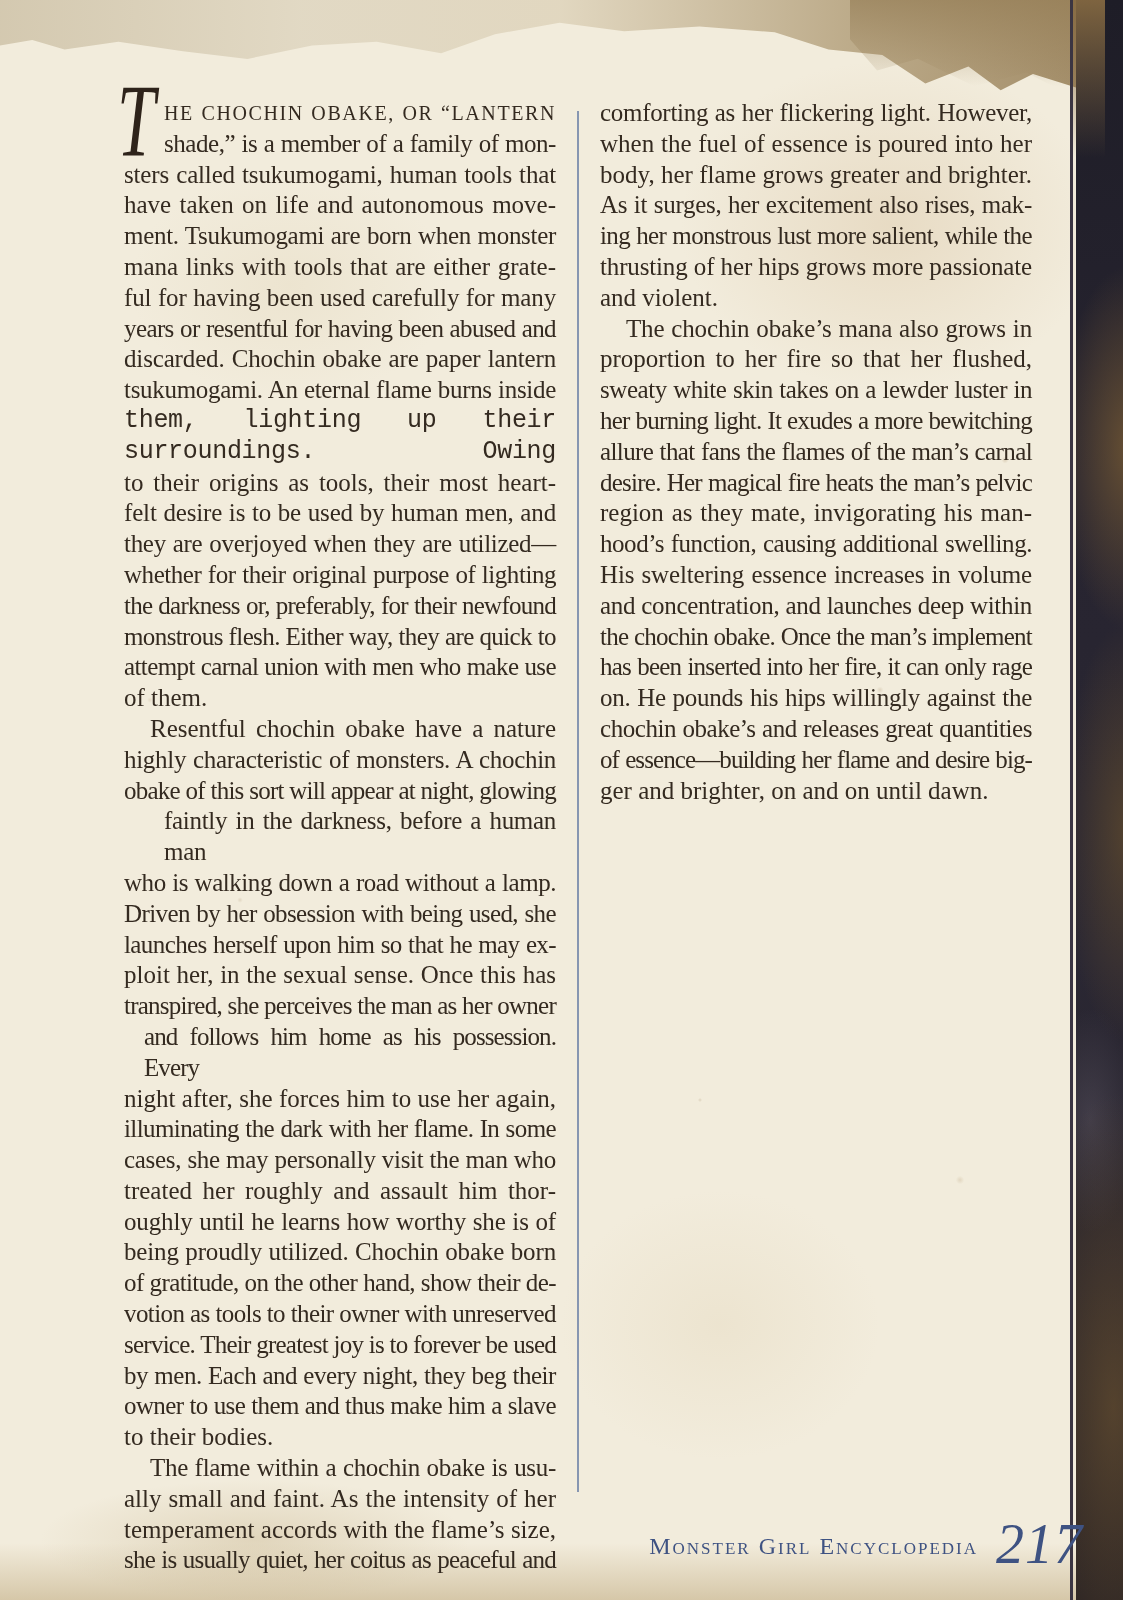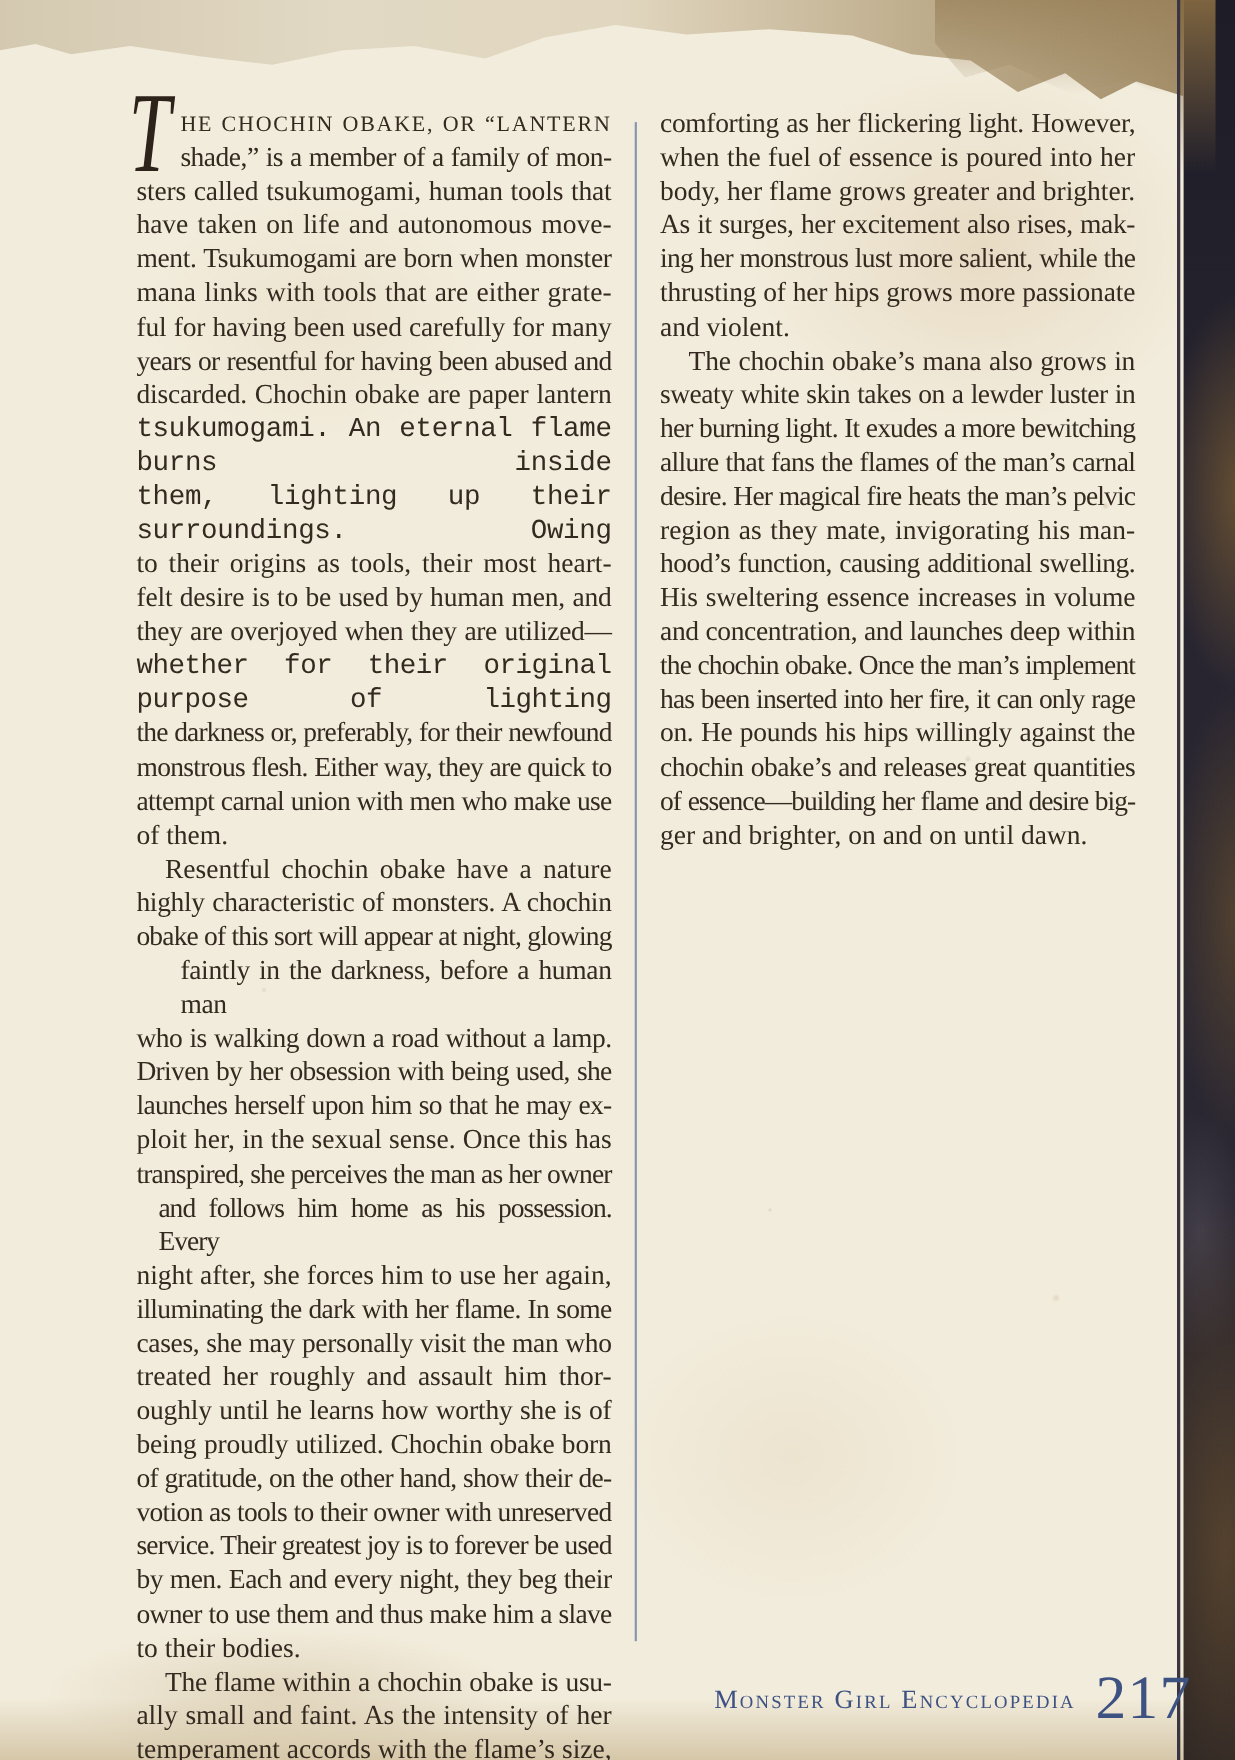--- a/index.html
+++ b/index.html
@@ -87,21 +87,21 @@
   }
   
   .footer-title{
     position:absolute;left:620px;top:1533px;width:358px;z-index:6;
     text-align:right;white-space:nowrap;
     font-variant:small-caps;font-size:24px;letter-spacing:2px;
     color:#3e5282;
   }
   .footer-num{
     position:absolute;left:996px;top:1512px;z-index:6;
-    font-size:56px;letter-spacing:1px;
+    font-size:56px;font-style:italic;letter-spacing:1px;
     color:#3e5282;
   }
 </style>
 </head>
 <body>
 
 <div class="page">
 
   <div class="layer stain-a"></div>
   <div class="layer stain-b"></div>
@@ -121,26 +121,26 @@
       <div class="block has-dc">
         <div class="tline dc-ind caps-line" style="letter-spacing: 1.6px;">HE CHOCHIN OBAKE, OR “LANTERN</div>
         <div class="tline dc-ind" style="letter-spacing: -0.45px;">shade,” is a member of a family of mon-</div>
         <div class="tline" style="letter-spacing: -0.15px;">sters called tsukumogami, human tools that</div>
         <div class="tline">have taken on life and autonomous move-</div>
         <div class="tline" style="letter-spacing: -0.3px;">ment. Tsukumogami are born when monster</div>
         <div class="tline">mana links with tools that are either grate-</div>
         <div class="tline" style="letter-spacing: -0.15px;">ful for having been used carefully for many</div>
         <div class="tline" style="letter-spacing: -0.6px;">years or resentful for having been abused and</div>
         <div class="tline" style="letter-spacing: -0.15px;">discarded. Chochin obake are paper lantern</div>
-        <div class="tline" style="letter-spacing: -0.3px; font-family: Liberation Mono, monospace;">tsukumogami. An eternal flame burns inside</div>
+        <div class="tline" style="letter-spacing: -0.3px;">tsukumogami. An eternal flame burns inside</div>
         <div class="tline" style="letter-spacing: -0.3px; font-family: Liberation Mono, monospace;">them, lighting up their surroundings. Owing</div>
         <div class="tline">to their origins as tools, their most heart-</div>
         <div class="tline" style="letter-spacing: -0.15px;">felt desire is to be used by human men, and</div>
         <div class="tline" style="letter-spacing: -0.3px;">they are overjoyed when they are utilized—</div>
-        <div class="tline" style="letter-spacing: -0.45px; font-family: Liberation Mono, monospace;">whether for their original purpose of lighting</div>
+        <div class="tline" style="letter-spacing: -0.45px;">whether for their original purpose of lighting</div>
         <div class="tline" style="letter-spacing: -0.75px;">the darkness or, preferably, for their newfound</div>
         <div class="tline" style="letter-spacing: -0.6px;">monstrous flesh. Either way, they are quick to</div>
         <div class="tline" style="letter-spacing: -0.6px;">attempt carnal union with men who make use</div>
         <div class="tline last">of them.</div>
         <span class="dropcap">T</span>
       </div>
       <div class="block">
         <div class="tline indent">Resentful chochin obake have a nature</div>
         <div class="tline" style="letter-spacing: -0.3px;">highly characteristic of monsters. A chochin</div>
         <div class="tline" style="letter-spacing: -0.75px;">obake of this sort will appear at night, glowing</div>
@@ -176,20 +176,21 @@
         <div class="tline" style="letter-spacing: -0.3px;">comforting as her flickering light. However,</div>
         <div class="tline">when the fuel of essence is poured into her</div>
         <div class="tline">body, her flame grows greater and brighter.</div>
         <div class="tline" style="letter-spacing: -0.3px;">As it surges, her excitement also rises, mak-</div>
         <div class="tline" style="letter-spacing: -0.6px;">ing her monstrous lust more salient, while the</div>
         <div class="tline" style="letter-spacing: -0.15px;">thrusting of her hips grows more passionate</div>
         <div class="tline last">and violent.</div>
       </div>
       <div class="block">
         <div class="tline indent" style="letter-spacing: -0.15px;">The chochin obake’s mana also grows in</div>
+        <div class="tline">proportion to her fire so that her flushed,</div>
         <div class="tline" style="letter-spacing: -0.45px;">sweaty white skin takes on a lewder luster in</div>
         <div class="tline" style="letter-spacing: -0.75px;">her burning light. It exudes a more bewitching</div>
         <div class="tline" style="letter-spacing: -0.6px;">allure that fans the flames of the man’s carnal</div>
         <div class="tline" style="letter-spacing: -0.75px;">desire. Her magical fire heats the man’s pelvic</div>
         <div class="tline">region as they mate, invigorating his man-</div>
         <div class="tline" style="letter-spacing: -0.45px;">hood’s function, causing additional swelling.</div>
         <div class="tline" style="letter-spacing: -0.15px;">His sweltering essence increases in volume</div>
         <div class="tline" style="letter-spacing: -0.3px;">and concentration, and launches deep within</div>
         <div class="tline" style="letter-spacing: -0.75px;">the chochin obake. Once the man’s implement</div>
         <div class="tline" style="letter-spacing: -0.75px;">has been inserted into her fire, it can only rage</div>

